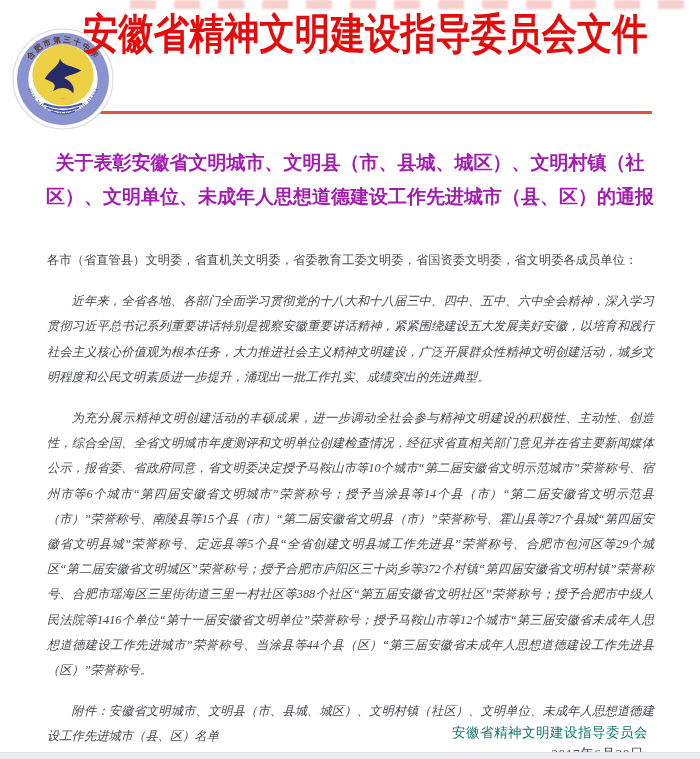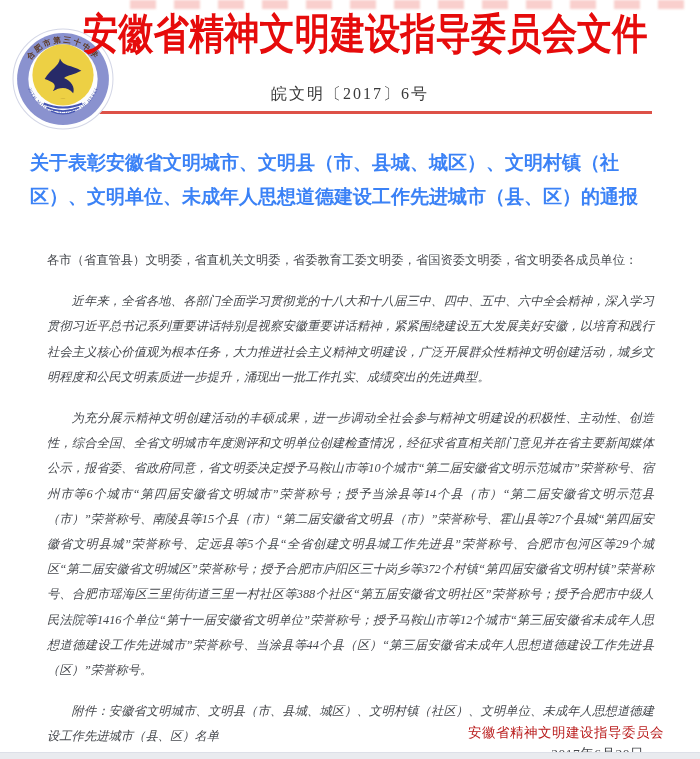--- a/index.html
+++ b/index.html
@@ -19,33 +19,33 @@
     transform:scaleX(.84); transform-origin:left top;
     letter-spacing:0; line-height:1.15;
   }
   .badge { position:absolute; left:12px; top:28px; z-index:2; }
   .doc-number {
     position:absolute; top:84px; left:0; width:700px; text-align:center;
     font-size:16px; color:#3a3a3a; letter-spacing:2px; z-index:1;
   }
   .red-rule { position:absolute; top:111px; left:48px; width:604px; height:3px; z-index:1; }
   .doc-title {
-    position:absolute; top:146px; left:30px; width:640px; 
-    font-size:19px; font-weight:bold; color:#3b82f6; line-height:34px; z-index:1;
+    position:absolute; top:146px; left:30px; width:640px; text-align:center;
+    font-size:19px; font-weight:bold; color:#a21caf; line-height:34px; z-index:1;
   }
   .body-text {
     position:absolute; top:232px; left:31px; width:639px; z-index:1;
     font-size:12.3px; line-height:25.2px; color:#45484d; text-align:justify;
   }
   .body-text p { margin:16px; }
   .indent { text-indent:2em;font-style:italic; }
   .attachment { margin-top:5px; }
   .signature {
-    position:absolute; top:724px; right:36px; z-index:1;
-    font-size:13.5px; color:#b91c1c; letter-spacing:.5px;
+    position:absolute; top:724px; right:52px; z-index:1;
+    font-size:13.5px; color:#0f766e; letter-spacing:.5px;
   }
   .issue-date {
     position:absolute; top:745px; right:56px; z-index:1;
     font-size:13.5px; color:#45484d; letter-spacing:.5px;
   }
   .bottom-band {
     position:absolute; left:0; top:752px; width:700px; height:7px; z-index:4;
     background:#e9ebef; border-top:1px solid #dde0e8;
   }
 </style>
@@ -73,21 +73,20 @@
     <path d="M 34,78 Q 50,85 66,78" fill="none" stroke="#4656b4" stroke-width="1.5"></path>
     <path d="M 38,81.5 Q 50,87 62,81.5" fill="none" stroke="#4656b4" stroke-width="1.1"></path>
     <text font-size="7.5" font-weight="bold" fill="#5d3a22" letter-spacing="2">
       <textPath href="#arcTop" startOffset="50%" text-anchor="middle">合肥市第三十中学</textPath>
     </text>
     <text font-size="4.4" fill="#3c4da8" letter-spacing="0.8">
       <textPath href="#arcBot" startOffset="50%" text-anchor="middle">30TH MIDDLE SCHOOL OF HEFEI</textPath>
     </text>
   </svg>
 
-  <div class="doc-number">皖文明〔2017〕6号</div>
 
   <div class="red-rule" style="background-color: rgb(221, 81, 71);"></div>
 
   <h1 class="doc-title">关于表彰安徽省文明城市、文明县（市、县城、城区）、文明村镇（社区）、文明单位、未成年人思想道德建设工作先进城市（县、区）的通报</h1>
 
   <div class="body-text">
     <p class="salutation">各市（省直管县）文明委，省直机关文明委，省委教育工委文明委，省国资委文明委，省文明委各成员单位：</p>
     <p class="indent">近年来，全省各地、各部门全面学习贯彻党的十八大和十八届三中、四中、五中、六中全会精神，深入学习贯彻习近平总书记系列重要讲话特别是视察安徽重要讲话精神，紧紧围绕建设五大发展美好安徽，以培育和践行社会主义核心价值观为根本任务，大力推进社会主义精神文明建设，广泛开展群众性精神文明创建活动，城乡文明程度和公民文明素质进一步提升，涌现出一批工作扎实、成绩突出的先进典型。</p>
     <p class="indent">为充分展示精神文明创建活动的丰硕成果，进一步调动全社会参与精神文明建设的积极性、主动性、创造性，综合全国、全省文明城市年度测评和文明单位创建检查情况，经征求省直相关部门意见并在省主要新闻媒体公示，报省委、省政府同意，省文明委决定授予马鞍山市等10个城市“第二届安徽省文明示范城市”荣誉称号、宿州市等6个城市“第四届安徽省文明城市”荣誉称号；授予当涂县等14个县（市）“第二届安徽省文明示范县（市）”荣誉称号、南陵县等15个县（市）“第二届安徽省文明县（市）”荣誉称号、霍山县等27个县城“第四届安徽省文明县城”荣誉称号、定远县等5个县“全省创建文明县城工作先进县”荣誉称号、合肥市包河区等29个城区“第二届安徽省文明城区”荣誉称号；授予合肥市庐阳区三十岗乡等372个村镇“第四届安徽省文明村镇”荣誉称号、合肥市瑶海区三里街街道三里一村社区等388个社区“第五届安徽省文明社区”荣誉称号；授予合肥市中级人民法院等1416个单位“第十一届安徽省文明单位”荣誉称号；授予马鞍山市等12个城市“第三届安徽省未成年人思想道德建设工作先进城市”荣誉称号、当涂县等44个县（区）“第三届安徽省未成年人思想道德建设工作先进县（区）”荣誉称号。</p>
     <p class="indent attachment">附件：安徽省文明城市、文明县（市、县城、城区）、文明村镇（社区）、文明单位、未成年人思想道德建设工作先进城市（县、区）名单</p>

